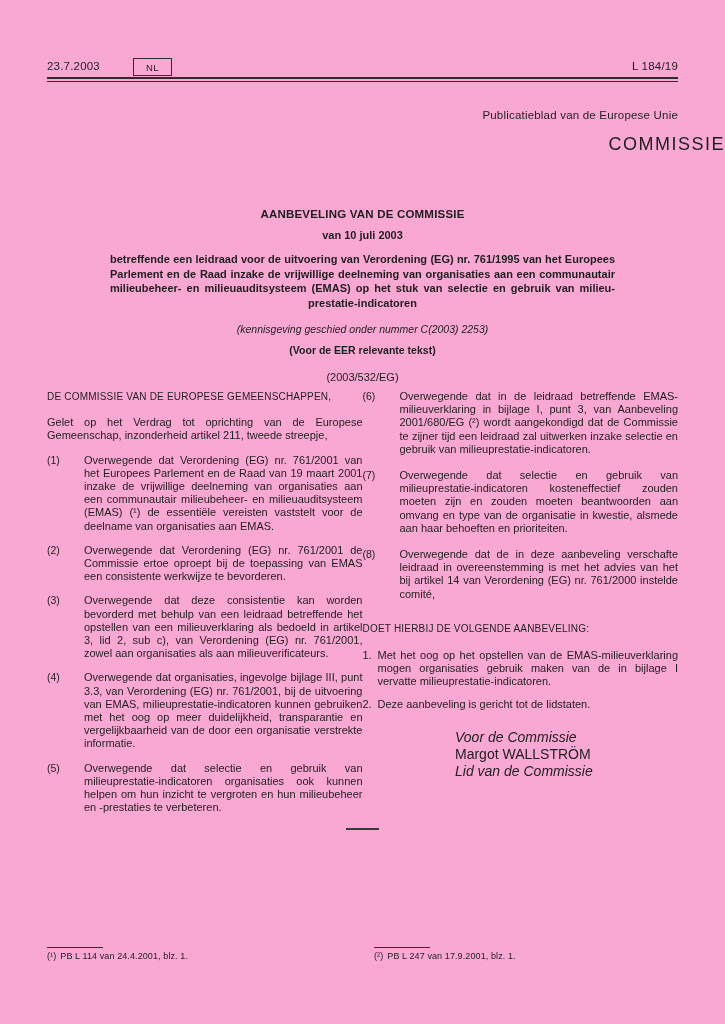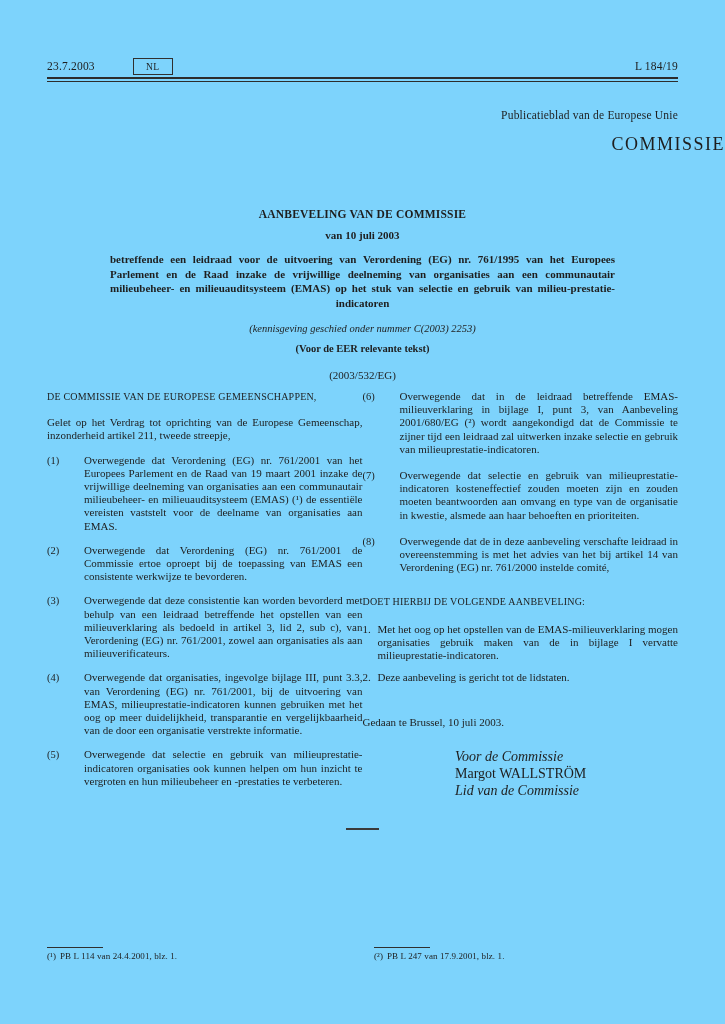--- a/index.html
+++ b/index.html
@@ -1,21 +1,21 @@
 <!DOCTYPE html>
 <html><head>
 <meta charset="utf-8">
 <style>
   html, body { margin: 0; padding: 0; background: #ffffff; }
   .page {
     position: relative;
     width: 725px;
     height: 1024px;
-    background: #7dd3fc;
-    font-family: Liberation Serif, serif;
+    background: #f9a8d4;
+    font-family: Liberation Sans, sans-serif;
     color: #1e1e1e;
     overflow: hidden;
   }
 
   
   .header {
     position: absolute;
     top: 58px; left: 47px; right: 47px;
     height: 18px;
     font-size: 11.5px;
@@ -186,21 +186,20 @@
           <div class="point">
             <span class="point-num">1.</span>
             <span class="point-text">Met het oog op het opstellen van de EMAS-milieuverklaring mogen organisaties gebruik maken van de in bijlage I vervatte milieuprestatie-indicatoren.</span>
           </div>
 
           <div class="point">
             <span class="point-num">2.</span>
             <span class="point-text">Deze aanbeveling is gericht tot de lidstaten.</span>
           </div>
         </div>
-      <div class="place-date">Gedaan te Brussel, 10 juli 2003.</div>
       <div class="signature">
         <div class="sig-italic">Voor de Commissie</div>
         <div>Margot WALLSTRÖM</div>
         <div class="sig-italic">Lid van de Commissie</div>
       </div>
     </div>
 
   </div>
 
   <div class="end-rule"></div>

